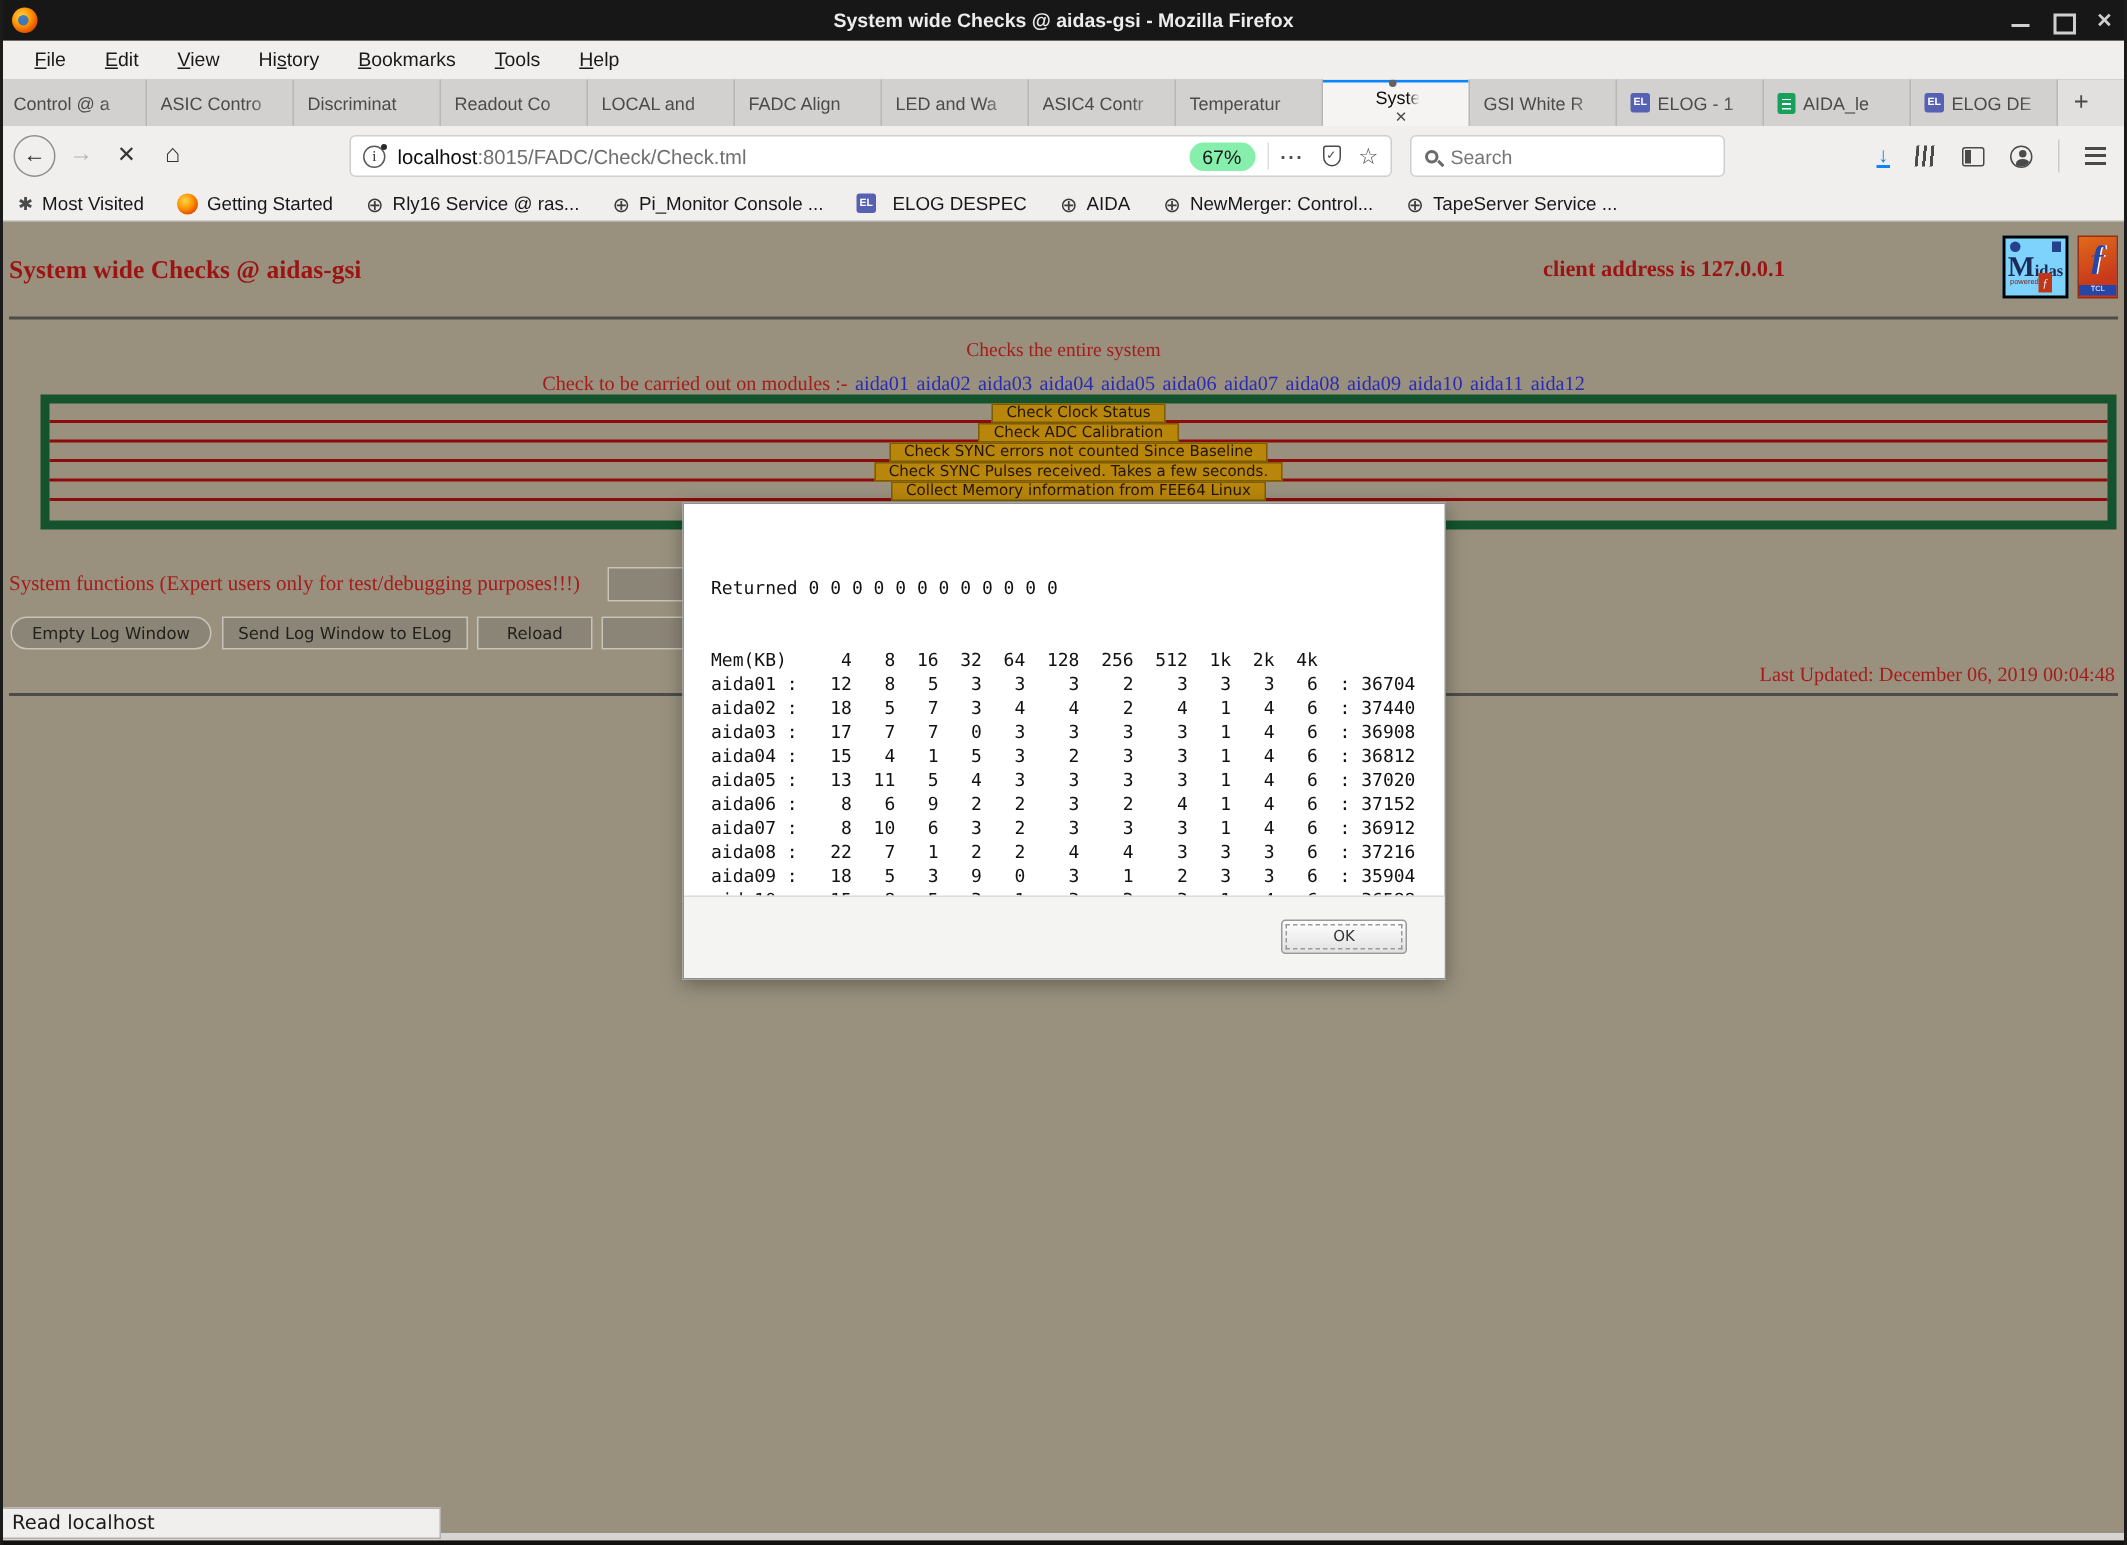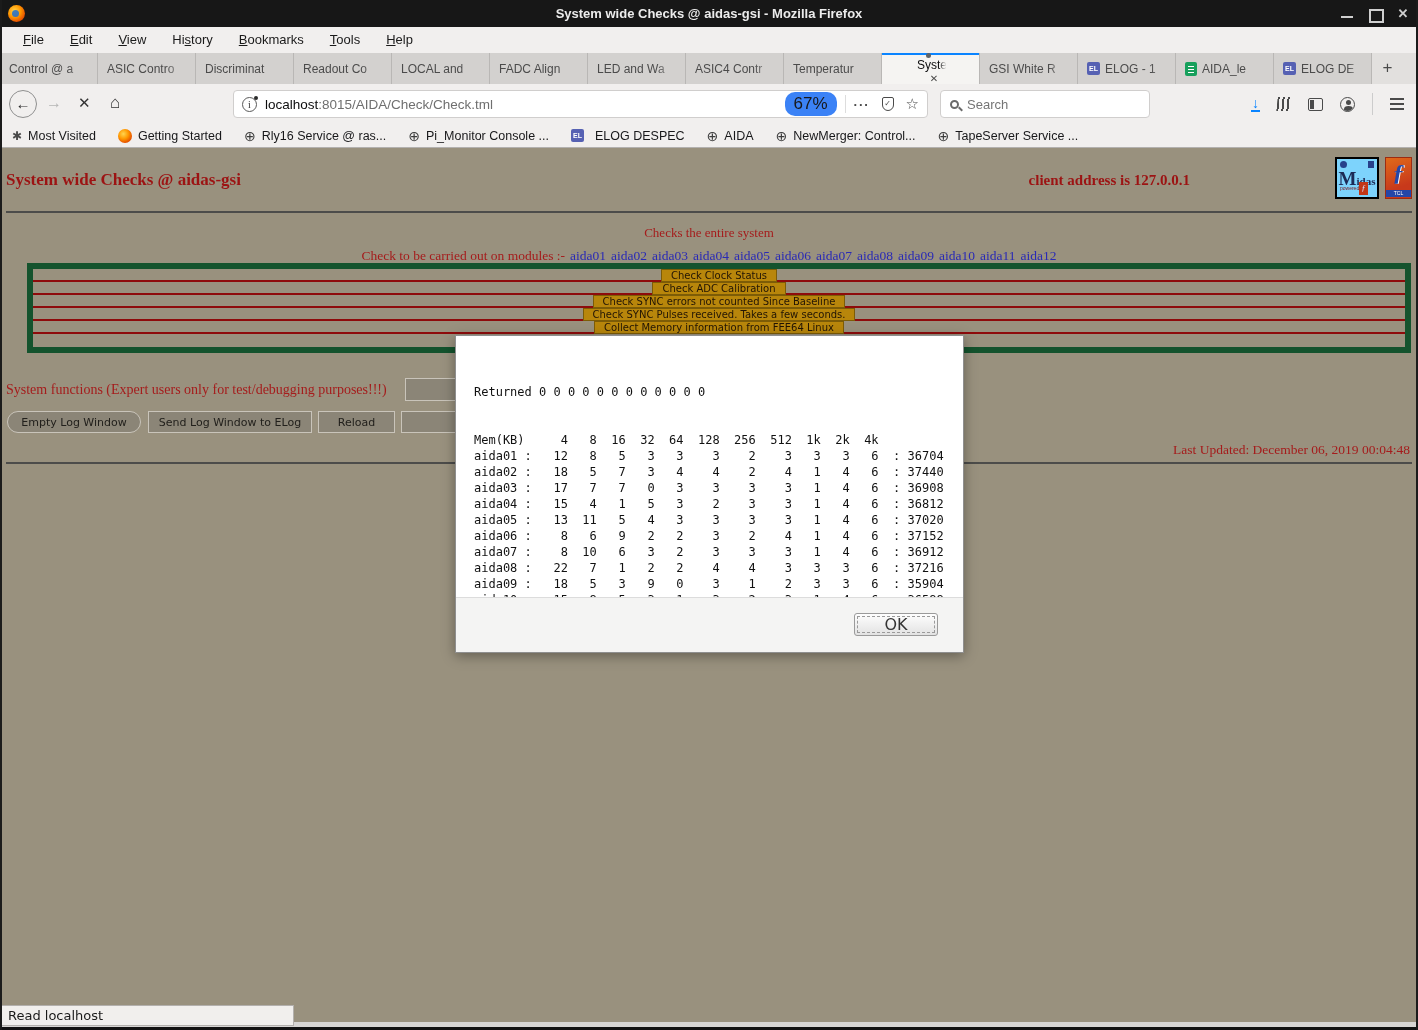--- a/index.html
+++ b/index.html
@@ -59,21 +59,21 @@
   .nav-home { position:absolute; left:110px; top:9px; font-size:17px; color:#333; }
 
   .urlbar { position:absolute; left:233px; top:6px; width:695px; height:28px; background:#fff;
     border:1px solid #d0cecd; border-radius:4px; display:flex; align-items:center; padding:0 8px; }
   .ico-info { width:15px; height:15px; border:1px solid #5a5a5a; border-radius:50%; position:relative;
     text-align:center; line-height:13px; font-size:10px; font-family:"Liberation Serif",serif; color:#333; flex:none; }
   .ico-info::after { content:""; position:absolute; right:-2px; top:-2px; width:4px; height:4px;
     border-radius:50%; background:#2a2a2a; }
   .url-text { margin-left:8px; font-size:13.5px; white-space:nowrap; overflow:hidden; flex:1; }
   .url-host { color:#0c0c0d; } .url-rest { color:#6f6f6f; }
-  .zoom-pill { background:#3b82f6; border-radius:10px; padding:2px 9px; font-size:17px; color:#18181a; flex:none; }
+  .zoom-pill { background:#86efac; border-radius:10px; padding:2px 9px; font-size:13px; color:#18181a; flex:none; }
   .url-sep { width:1px; height:18px; background:#ddd; margin:0 8px; flex:none; }
   .ico-dots { font-size:13px; font-weight:bold; color:#4a4a4a; letter-spacing:1px; flex:none; }
   .ico-shield { width:12px; height:14px; border:1.5px solid #4a4a4a; border-radius:2px 2px 6px 6px;
     margin-left:12px; text-align:center; font-size:8px; line-height:12px; color:#4a4a4a; flex:none; }
   .ico-star { font-size:15px; color:#4a4a4a; margin-left:12px; flex:none; }
 
   .searchbar { position:absolute; left:940px; top:6px; width:210px; height:28px; background:#fff;
     border:1px solid #d0cecd; border-radius:4px; display:flex; align-items:center; padding:0 9px; }
   .ico-mag { width:9px; height:9px; border:2px solid #6a6a6a; border-radius:50%; position:relative; flex:none; }
   .ico-mag::after { content:""; position:absolute; left:6px; top:6px; width:5px; height:2px;
@@ -155,21 +155,21 @@
 
   
   .dialog { position:absolute; left:455px; top:335px; width:509px; height:318px; background:#fff;
     border:1px solid #8f8f8f; box-shadow:0 3px 12px rgba(0,0,0,.35); z-index:30; }
   .dialog-lines { padding:16px 18px 0 18px; font-family:"DejaVu Sans Mono",monospace; font-size:12px;
     line-height:16px; color:#111; white-space:pre; }
   .dialog-footer { position:absolute; left:0; right:0; bottom:0; height:55px; background:#f4f4f3;
     border-top:1px solid #dcdcdc; }
   .ok-btn { position:absolute; right:25px; top:15px; width:84px; height:23px;
     background:linear-gradient(#fefefe,#e2e2e2); border:1px solid #9a9a9a; border-radius:3px;
-    font-family:"DejaVu Sans",sans-serif; font-size:16px; color:#333;
+    font-family:"DejaVu Sans",sans-serif; font-size:10px; color:#333;
     outline:1px dashed #9a9a9a; outline-offset:-4px; cursor:default; }
 
   
   .status-tooltip { position:absolute; left:0; top:1005px; width:294px; height:21px; background:#f1efed;
     border:1px solid #b3b0ad; border-left:none; font-family:"DejaVu Sans",sans-serif; font-size:13px;
     color:#1a1a1a; line-height:20px; padding-left:8px; z-index:40; }
 </style>
 </head>
 <body>
 
@@ -250,21 +250,21 @@
 </div>
 
 <div class="navbar">
   <span class="nav-back">←</span>
   <span class="nav-fwd">→</span>
   <span class="nav-stop">✕</span>
   <span class="nav-home">⌂</span>
 
   <div class="urlbar">
     <span class="ico-info">i</span>
-    <span class="url-text"><span class="url-host">localhost</span><span class="url-rest">:8015/AIDA/Check/Check.tml</span></span>
+    <span class="url-text"><span class="url-host">localhost</span><span class="url-rest">:8015/FADC/Check/Check.tml</span></span>
     <span class="zoom-pill">67%</span>
     <span class="url-sep"></span>
     <span class="ico-dots">···</span>
     <span class="ico-shield">✓</span>
     <span class="ico-star">☆</span>
   </div>
 
   <div class="searchbar">
     <span class="ico-mag"></span>
     <input placeholder="Search" style="">

